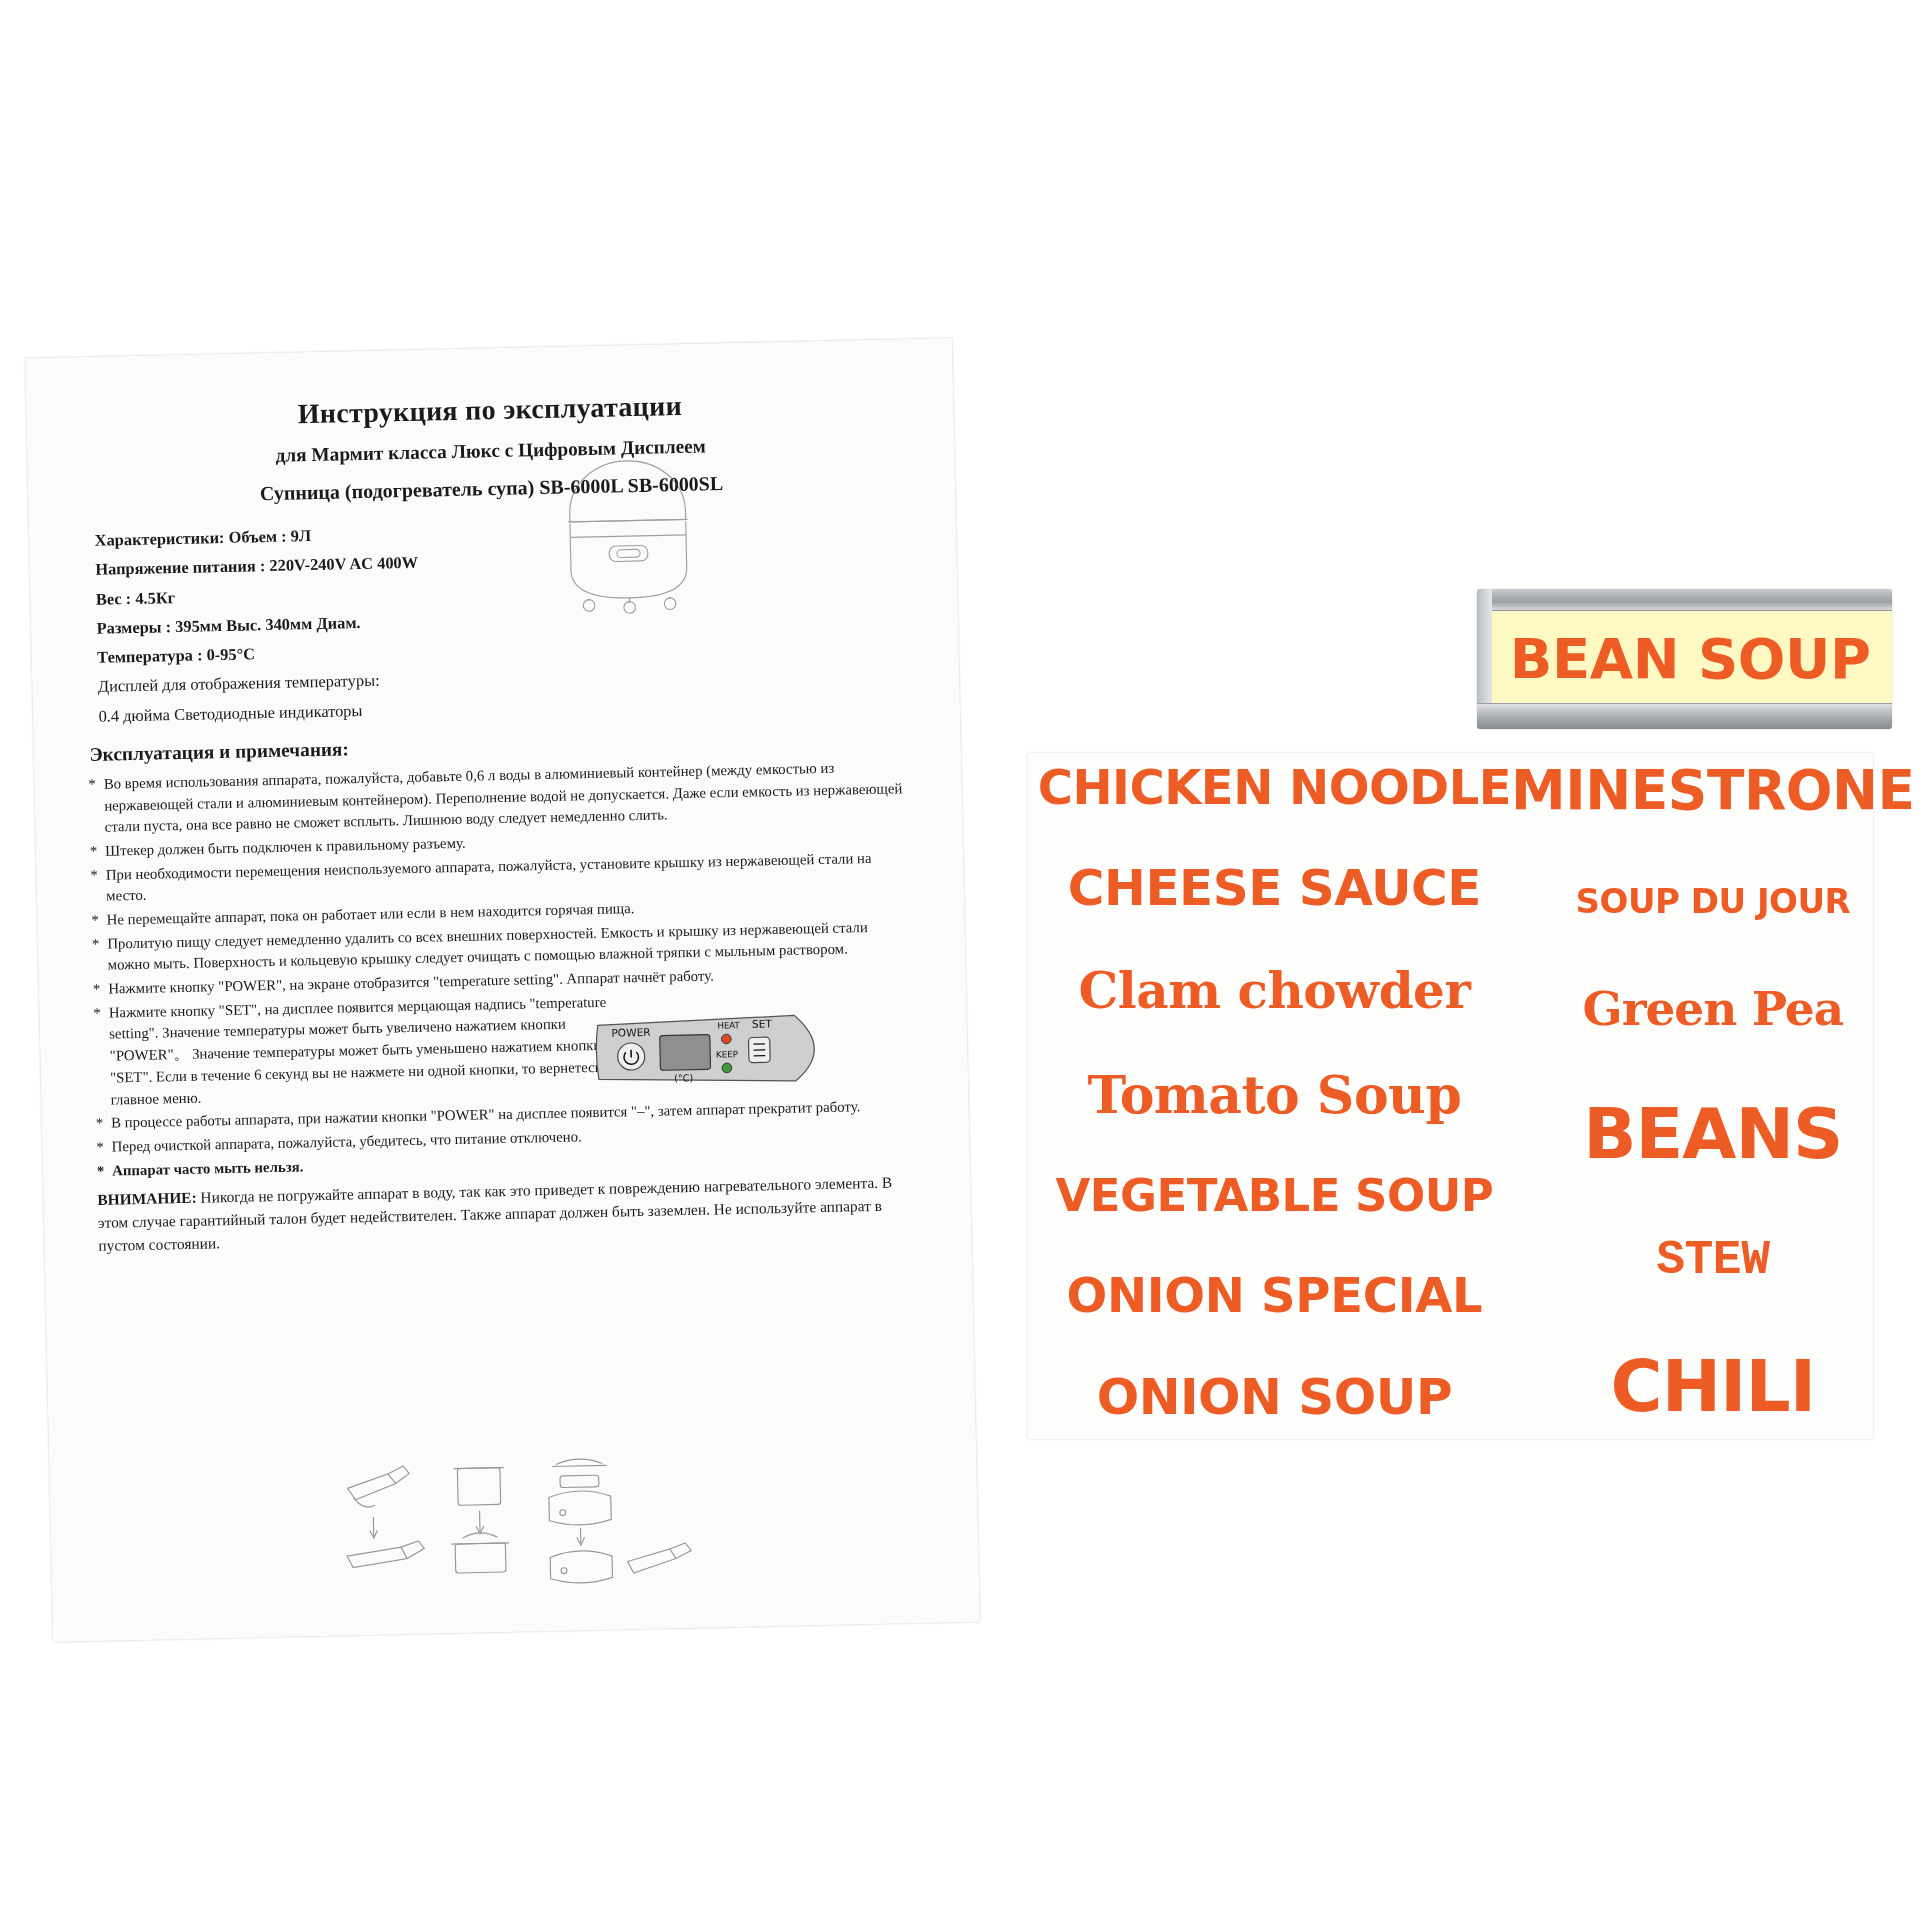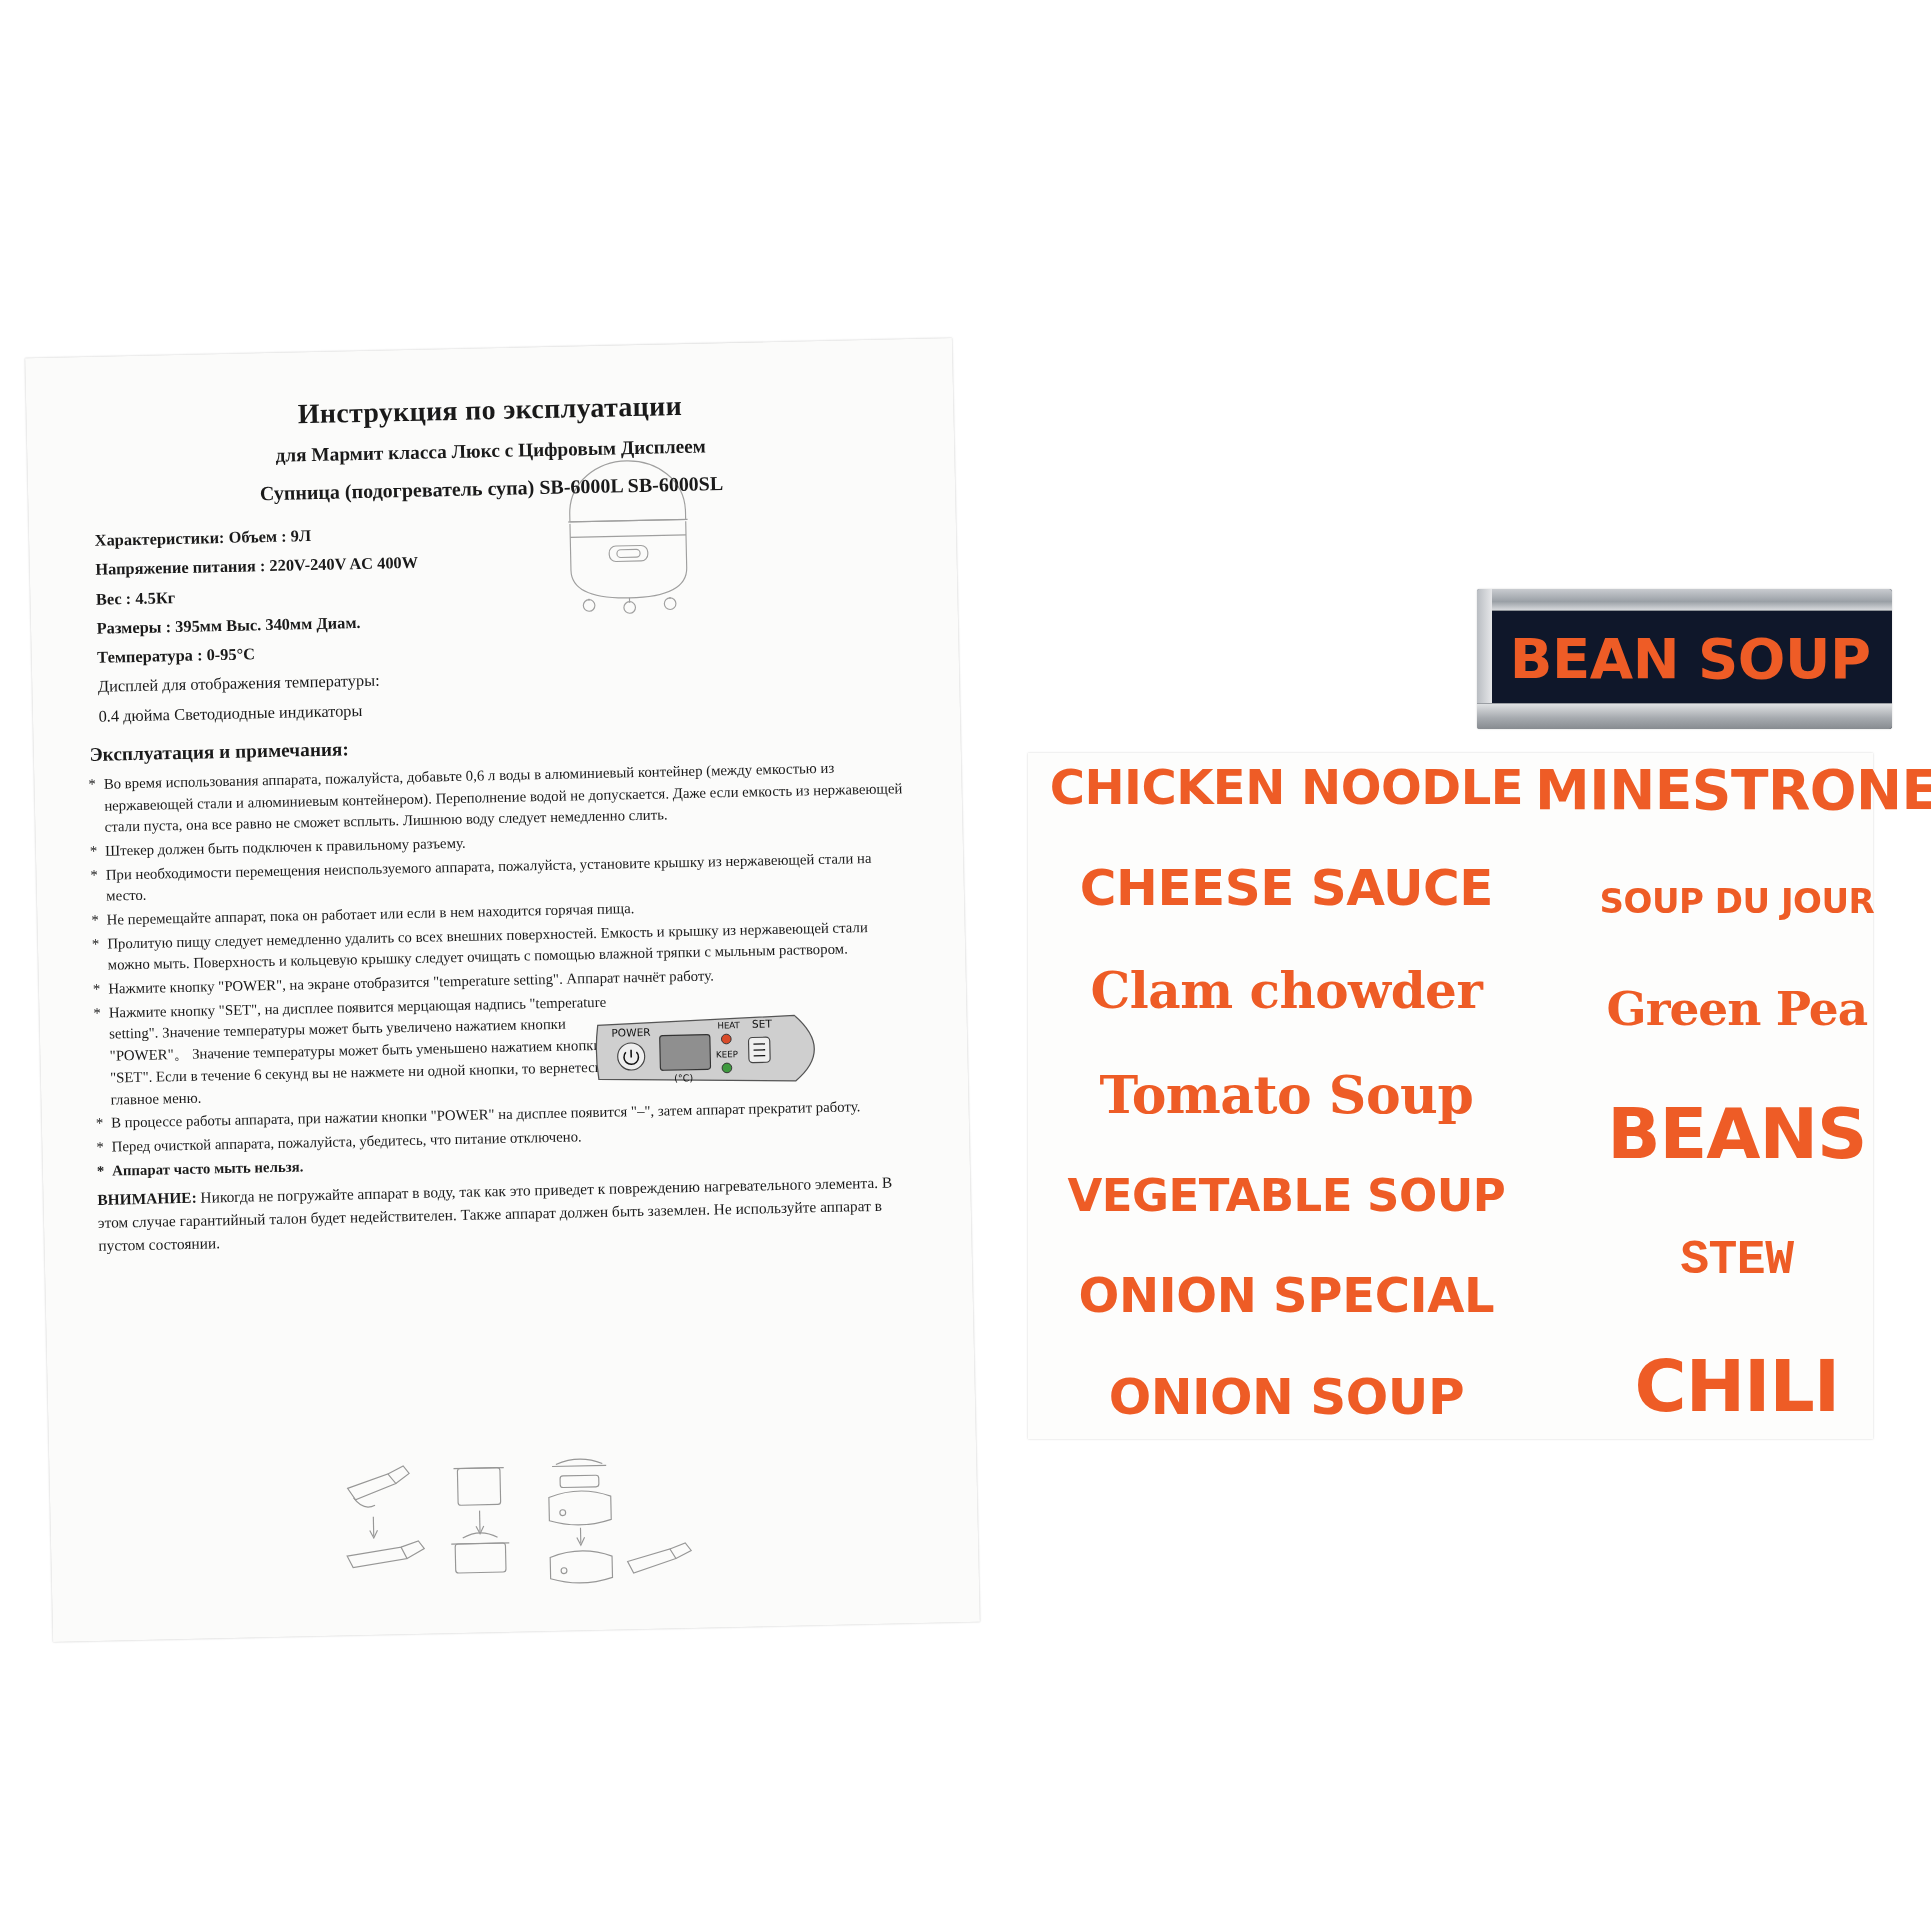--- a/index.html
+++ b/index.html
@@ -147,21 +147,20 @@
   }
   .label-col.left { padding-left: 5.8px; }
   .label-col.right { padding-right: 7.7px; }
   .slabel {
     color: #ee5c26;
     font-family: "DejaVu Sans", sans-serif;
     font-weight: bold;
     text-align: center;
     line-height: 1;
     white-space: nowrap;
-    margin-left: 12px;
   }
 
   
   .l0 { font-size: 48px; letter-spacing: -0.5px; }
   .l1 { font-size: 50px; letter-spacing: -0.5px; }
   .l2 { font-size: 52px; font-family: "DejaVu Serif", serif; letter-spacing: -0.5px;}
   .l3 { font-size: 50px; font-family: "DejaVu Serif", serif; letter-spacing: -0.5px;}
   .l4 { font-size: 45px; letter-spacing: -0.5px; }
   .l5 { font-size: 48px; letter-spacing: -0.3px; }
   .l6 { font-size: 50px; letter-spacing: -0.5px; }
@@ -174,21 +173,21 @@
   .r4 { font-size: 48px; font-family: Liberation Mono, monospace; letter-spacing: -0.5px;}
   .r5 { font-size: 71px; letter-spacing: -1px; }
 
   
   #bean-holder {
     position: absolute;
     left: 1477px;
     top: 589px;
     width: 415px;
     height: 140px;
-    background: #0f172a;
+    background: #fef9c3;
     border-radius: 2.9px;
     box-shadow: 0 0 1.9px rgba(0,0,0,0.2);
     overflow: hidden;
   }
   #bean-holder .rail-top {
     position: absolute;
     top: 0; left: 0; right: 0;
     height: 21px;
     background: linear-gradient(to bottom, #c9ccd0, #9aa0a6 60%, #d7d9dc);
     border-bottom: 1px solid #8d9297;

